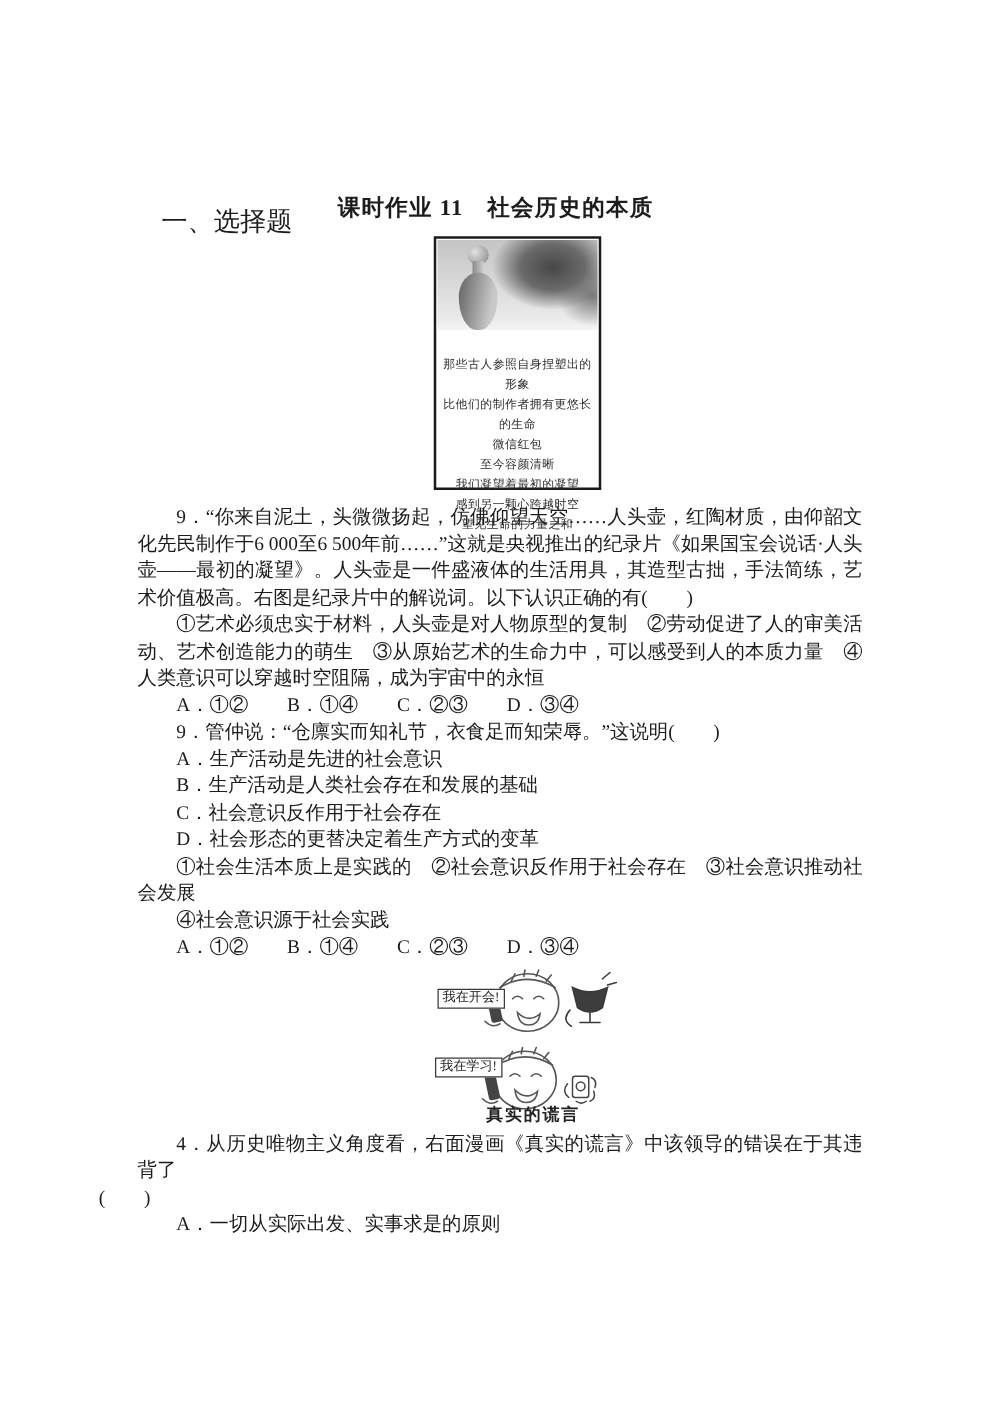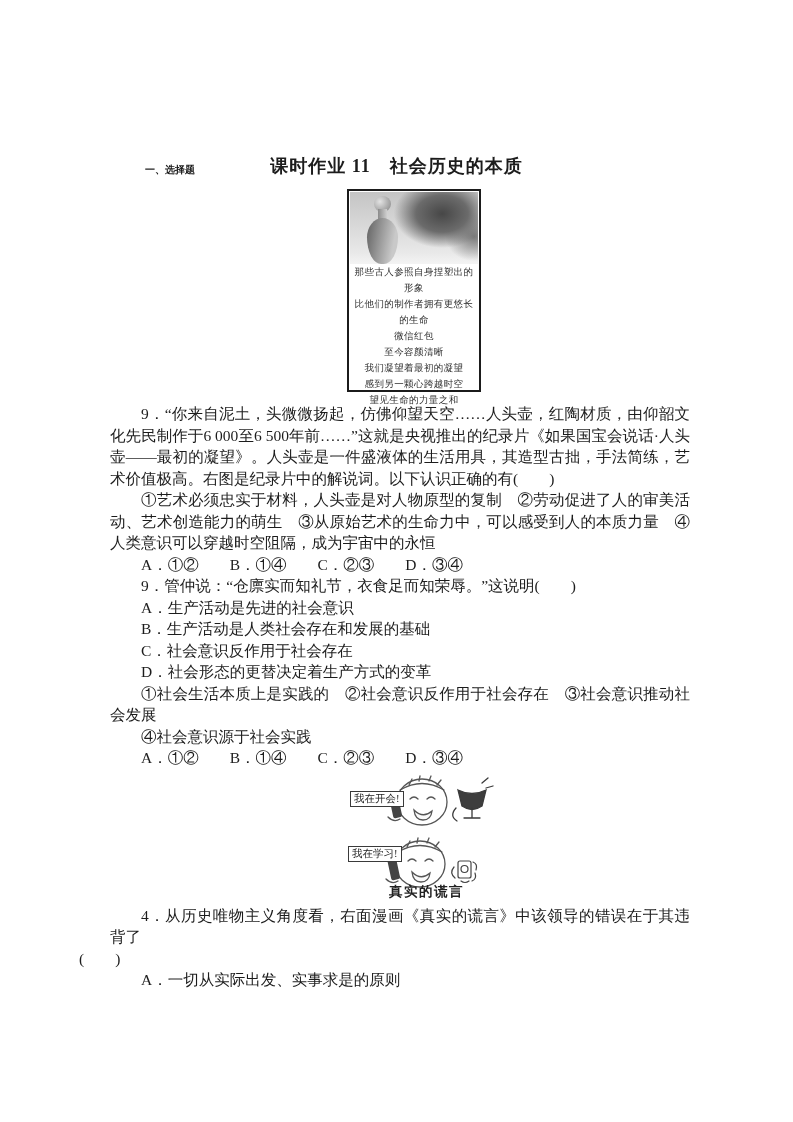--- a/index.html
+++ b/index.html
@@ -1,38 +1,38 @@
 <!DOCTYPE html>
 <html><head>
 <meta charset="utf-8">
 <style>
   html,body{margin:0;padding:0;background:#ffffff;}
   .page{position:relative;width:793px;height:1122px;background:#ffffff;overflow:hidden;
         font-family:"Liberation Serif",serif;color:#1c1c1c;}
 
   .doc-title{position:absolute;top:120px;left:0;width:100%;text-align:center;
              font-size:18px;font-weight:bold;letter-spacing:1px;margin-top:34px;}
-  .section-heading{position:absolute;top:163px;left:145px;font-size:10px;font-weight:bold;}
+  .section-heading{position:absolute;top:163px;left:129px;font-size:21px;font-weight:normal;}
 
   
   .figure1{position:absolute;left:347px;top:189px;width:134px;height:203px;
            border:2px solid #1b1b1b;box-sizing:border-box;background:#fff;padding:1px;}
   .photo{position:relative;width:100%;height:72px;overflow:hidden;
          background:
            radial-gradient(ellipse 62px 44px at 72% 30%, #474747 0%, #6b6b6b 42%, rgba(210,210,210,0) 78%),
            radial-gradient(ellipse 40px 34px at 97% 62%, #7a7a7a 0%, rgba(225,225,225,0) 72%),
            linear-gradient(180deg,#c4c4c4 0%,#e9e9e9 85%,#f4f4f4 100%);}
   .vase-head{position:absolute;left:24px;top:4px;width:17px;height:16px;border-radius:50%;
              background:radial-gradient(circle at 35% 35%, #e3e3e3 0%, #9a9a9a 75%);}
   .vase-neck{position:absolute;left:28px;top:17px;width:9px;height:12px;
              background:linear-gradient(90deg,#8a8a8a,#cfcfcf);}
   .vase-body{position:absolute;left:17px;top:26px;width:31px;height:46px;
              background:linear-gradient(100deg,#6e6e6e 10%,#c9c9c9 80%);
              border-radius:50% 50% 46% 46% / 42% 42% 58% 58%;}
-  .caption{margin-top:0;text-align:center;font-size:9.5px;line-height:16px;color:#2e2e2e;
+  .caption{margin-top:20px;text-align:center;font-size:9.5px;line-height:16px;color:#2e2e2e;
            letter-spacing:.4px;filter:blur(.35px);}
 
   
   .content{position:absolute;left:110px;top:403px;width:580px;font-size:15.5px;
            line-height:21.5px;text-align:justify;}
   .content p{margin:0;}
   .indent{text-indent:2em;}
 
   
   .cartoon{position:relative;width:185px;height:128px;margin:6px 0 2px 220px;}

